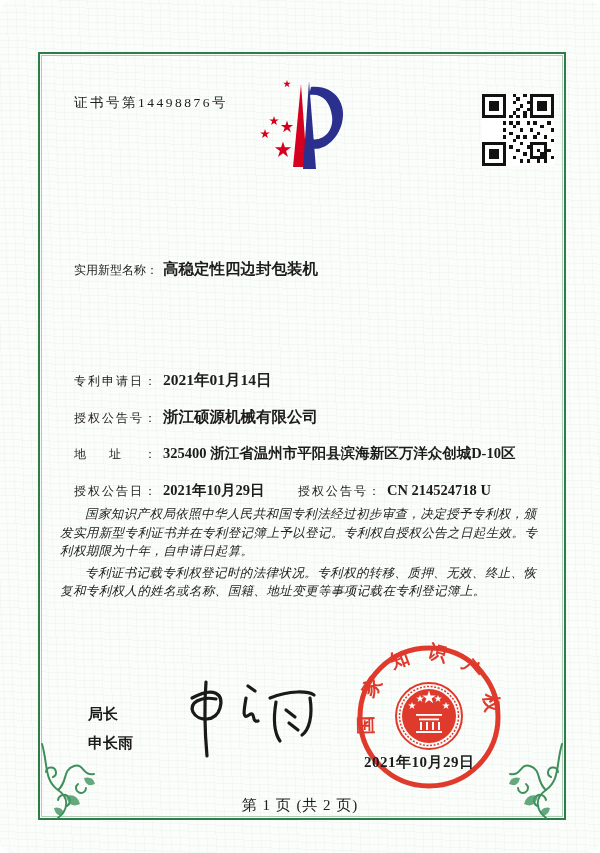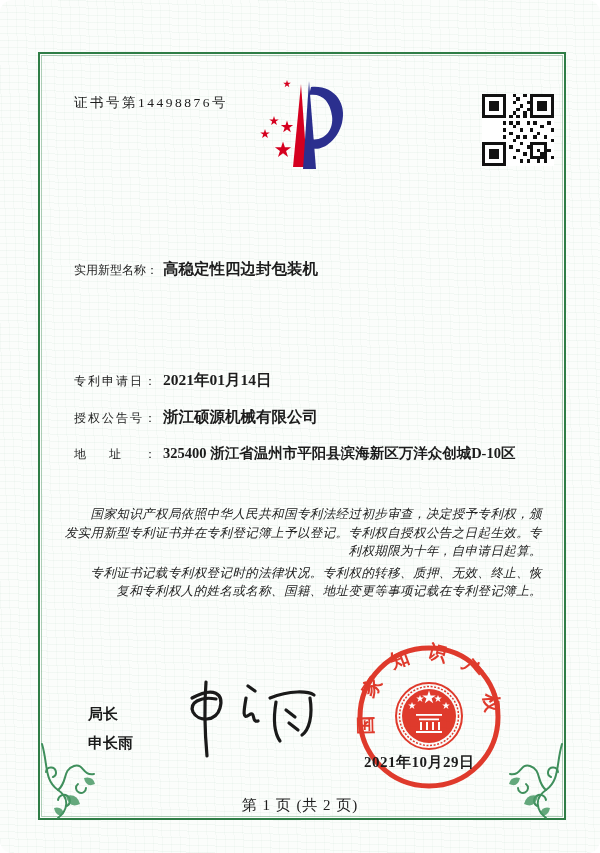--- a/index.html
+++ b/index.html
@@ -21,21 +21,21 @@
   .flourish.right{right:-8px;bottom:-8px;transform:scaleX(-1);}
   .cert-no{position:absolute;left:74px;top:94px;font-size:13.5px;letter-spacing:2.5px;white-space:nowrap;}
   .logo{position:absolute;left:251px;top:74px;width:100px;height:104px;}
   .qr{position:absolute;left:482px;top:94px;width:72px;height:72px;}
   .title{position:absolute;left:0;top:188px;width:100%;text-align:center;font-size:31px;font-weight:700;letter-spacing:8px;text-indent:8px;white-space:nowrap;}
   .row{position:absolute;left:74px;white-space:nowrap;font-size:15px;line-height:21px;}
   .lbl{display:inline-block;width:82px;font-size:12px;text-align:justify;text-align-last:justify;vertical-align:baseline;overflow:visible;}
   .val{font-weight:700;font-size:15.5px;margin-left:7px;}
   .val.small{font-size:14.5px;}
   .pair2{position:absolute;left:224px;top:0;white-space:nowrap;}
-  .paras{position:absolute;left:60px;top:505px;width:482px;font-size:12.5px;line-height:18.6px;font-style:italic;letter-spacing:0.4px;color:#222;text-align:right;}
+  .paras{position:absolute;left:60px;top:505px;width:482px;font-size:12.5px;line-height:18.6px;font-style:italic;letter-spacing:0.4px;color:#222;}
   .paras p{margin:0 0 3px 0;text-indent:2em;}
   .signer{position:absolute;left:88px;top:700px;font-size:15px;font-weight:700;line-height:29px;}
   .signature{position:absolute;left:172px;top:668px;width:158px;height:100px;}
   .seal{position:absolute;left:354px;top:642px;width:150px;height:150px;opacity:.92;}
   .seal-date{position:absolute;left:364px;top:753px;font-size:15px;font-weight:700;letter-spacing:0.5px;z-index:5;white-space:nowrap;}
   .page-num{position:absolute;left:0;top:796px;width:100%;text-align:center;font-size:15px;letter-spacing:1px;}
   .back-note{position:absolute;left:0;top:827px;width:100%;text-align:center;font-size:12.5px;color:#3c4a40;letter-spacing:1px;}
 </style>
 </head>
 <body>
@@ -119,20 +119,26 @@
   <div class="row" style="top:369px">
     <span class="lbl">专利申请日：</span><span class="val">2021年01月14日</span>
   </div>
   <div class="row" style="top:406px">
     <span class="lbl">授权公告号：</span><span class="val">浙江硕源机械有限公司</span>
   </div>
   <div class="row" style="top:443px">
     <span class="lbl">地址：</span><span class="val small">325400 浙江省温州市平阳县滨海新区万洋众创城D-10区</span>
   </div>
 
+  <div class="row" style="top:480px">
+    <span class="lbl">授权公告日：</span><span class="val small">2021年10月29日</span>
+    <span class="pair2">
+      <span class="lbl">授权公告号：</span><span class="val small">CN 214524718 U</span>
+    </span>
+  </div>
 
   <div class="paras">
     <p>国家知识产权局依照中华人民共和国专利法经过初步审查，决定授予专利权，颁发实用新型专利证书并在专利登记簿上予以登记。专利权自授权公告之日起生效。专利权期限为十年，自申请日起算。</p>
     <p>专利证书记载专利权登记时的法律状况。专利权的转移、质押、无效、终止、恢复和专利权人的姓名或名称、国籍、地址变更等事项记载在专利登记簿上。</p>
   </div>
 
   <div class="signer">
     <div>局长</div>
     <div>申长雨</div>
   </div>

